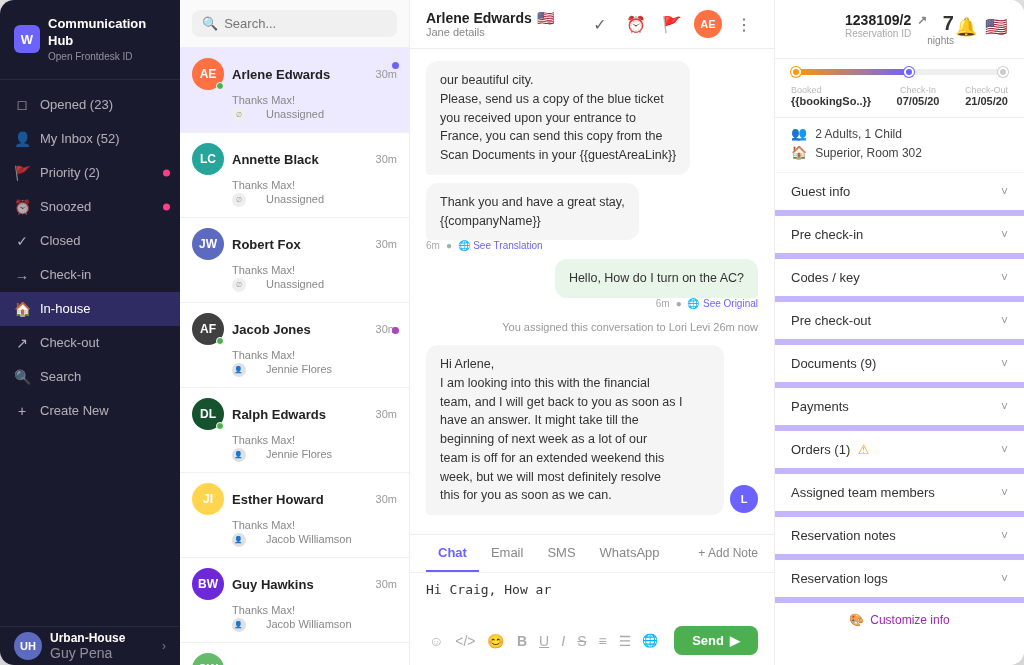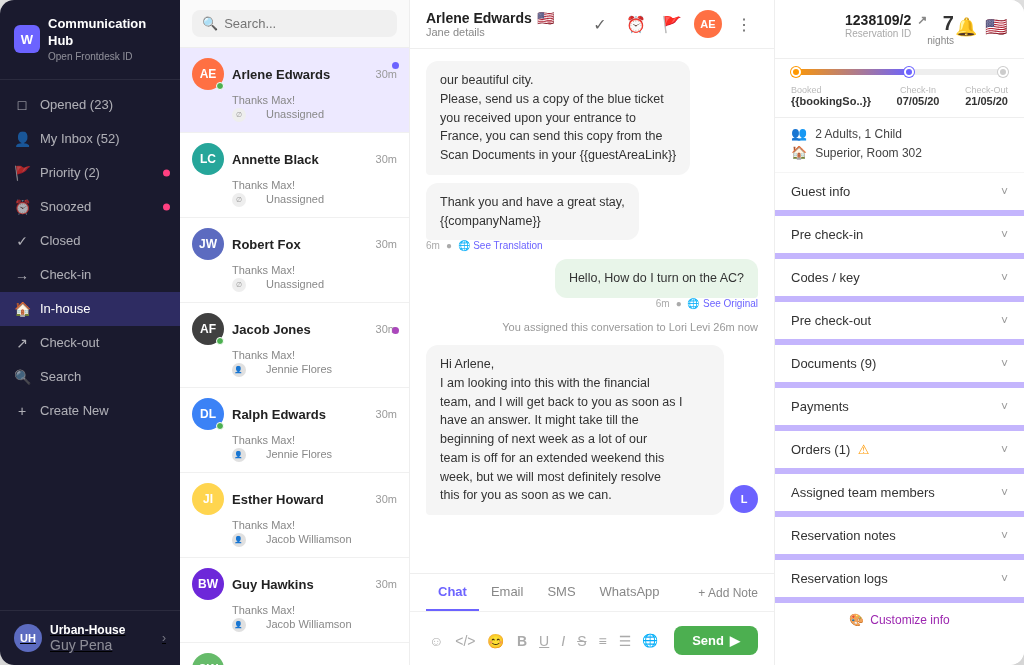--- a/index.html
+++ b/index.html
@@ -70,25 +70,24 @@
       color: #fff;
     }
     .nav-item .nav-icon { width: 16px; text-align: center; font-size: 14px; flex-shrink: 0; }
     .nav-item .dot {
       width: 7px; height: 7px;
       background: #ff4081;
       border-radius: 50%;
       position: absolute; right: 10px; top: 50%; transform: translateY(-50%);
     }
     .sidebar-footer {
-      padding: 12px 14px;
+      padding: 4px 14px;
       border-top: 1px solid rgba(255,255,255,0.08);
       display: flex; align-items: center; gap: 8px;
       cursor: pointer;
-      text-decoration: underline;
     }
     .avatar-sm {
       width: 28px; height: 28px; border-radius: 50%;
       display: flex; align-items: center; justify-content: center;
       font-size: 11px; font-weight: 700; color: #fff; flex-shrink: 0;
     }
     .sidebar-footer .info { flex: 1; }
     .sidebar-footer .name { color: #fff; font-size: 12px; font-weight: 600; }
     .sidebar-footer .role { color: rgba(255,255,255,0.5); font-size: 14px; }
     .sidebar-footer .arrow { color: rgba(255,255,255,0.4); font-size: 12px; }
@@ -477,21 +476,21 @@
     <div class="conv-item-sub">
       Thanks Max!
     </div>
     <div class="assignee">
       <div class="avi" style="background:#e0e0e0;">👤</div>
       <span>Jennie Flores</span>
     </div>
   </div>
         <div class="conv-item">
     <div class="conv-item-header">
-      <div class="conv-avatar" style="background:#3b82f6">
+      <div class="conv-avatar" style="background:#14532d">
         DL
         <span class="online-dot"></span>
       </div>
       <span class="conv-item-name">Ralph Edwards</span>
       <span class="conv-item-time">30m</span>
 
     </div>
     <div class="conv-item-sub">
       Thanks Max!
     </div>
@@ -626,20 +625,21 @@
 
     <div class="chat-tabs">
       <div class="chat-tab active">Chat</div>
       <div class="chat-tab">Email</div>
       <div class="chat-tab">SMS</div>
       <div class="chat-tab">WhatsApp</div>
       <div class="add-note-btn">+ Add Note</div>
     </div>
 
     <div class="chat-input-area">
+      <textarea class="chat-input" rows="2" style="">Hi Craig, How ar</textarea>
       <div class="chat-toolbar">
         <button class="tool-btn">☺</button>
         <button class="tool-btn">&lt;/&gt;</button>
         <button class="tool-btn">😊</button>
         <button class="tool-btn"><b>B</b></button>
         <button class="tool-btn"><u>U</u></button>
         <button class="tool-btn"><i>I</i></button>
         <button class="tool-btn"><s>S</s></button>
         <button class="tool-btn">≡</button>
         <button class="tool-btn">☰</button>

